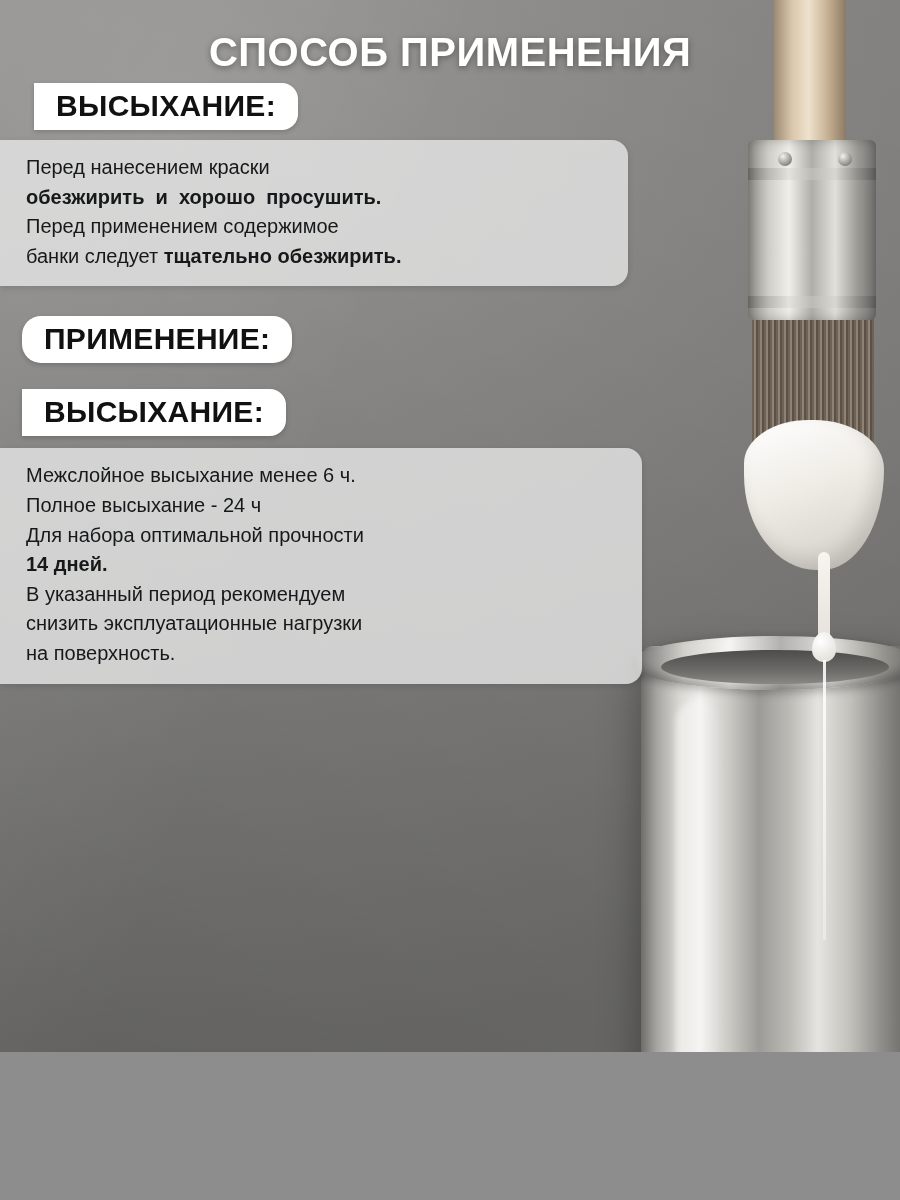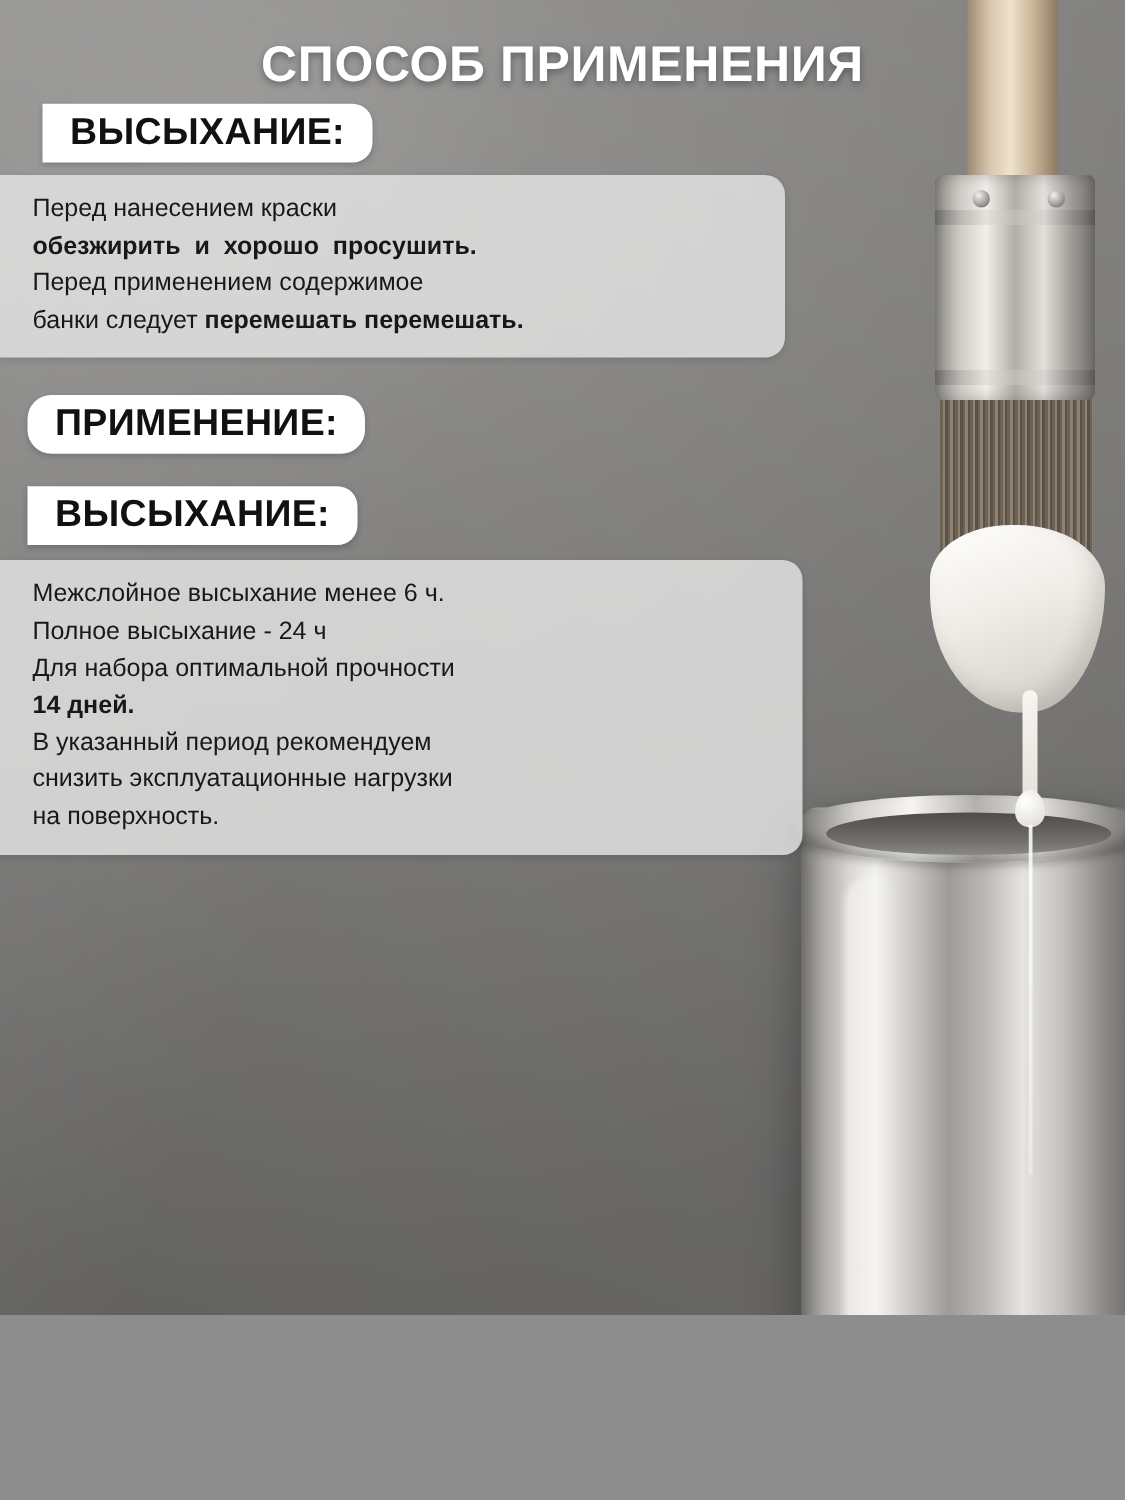--- a/index.html
+++ b/index.html
@@ -284,21 +284,21 @@
     <div class="drip-bead"></div>
     <div class="thread"></div>
   </div>
 
   <div class="content">
 
     <div class="main-title">СПОСОБ ПРИМЕНЕНИЯ</div>
 
     <div class="section" id="sect-prep">
       <div class="section-heading">ВЫСЫХАНИЕ:</div>
-      <div class="card"><p><span>Перед нанесением краски</span></p><p><b>обезжирить  и  хорошо  просушить.</b></p><p><span>Перед применением содержимое</span></p><p><span>банки следует </span><b>перемешать перемешать.</b></p></div>
+      <div class="card"><p><span>Перед нанесением краски</span></p><p><b>обезжирить  и  хорошо  просушить.</b></p><p><span>Перед применением содержимое</span></p><p><span>банки следует </span><b>тщательно обезжирить.</b></p></div>
     </div>
 
     <div class="section" id="sect-apply">
       <div class="section-heading">ПРИМЕНЕНИЕ:</div>
     </div>
 
     <div class="section" id="sect-dry">
       <div class="section-heading">ВЫСЫХАНИЕ:</div>
       <div class="card"><p><span>Межслойное высыхание менее 6 ч.</span></p><p><span>Полное высыхание - 24 ч</span></p><p><span>Для набора оптимальной прочности</span></p><p><b>14 дней.</b></p><p><span>В указанный период рекомендуем</span></p><p><span>снизить эксплуатационные нагрузки</span></p><p><span>на поверхность.</span></p></div>
     </div>

